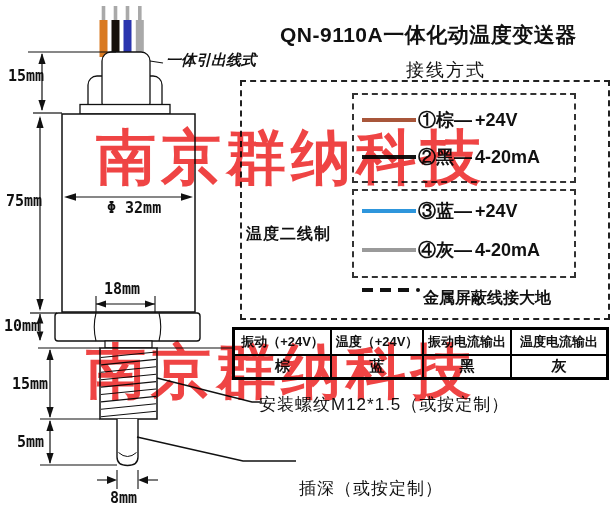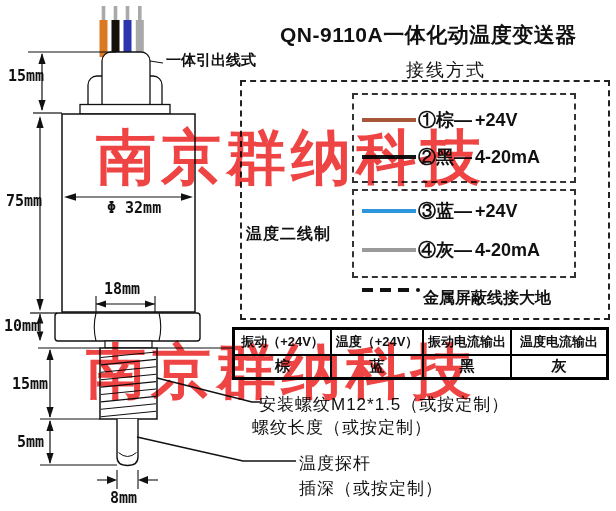--- a/index.html
+++ b/index.html
@@ -4,21 +4,21 @@
 <style>
   html,body{margin:0;padding:0;background:#fff;}
   .page{
     position:relative;width:616px;height:511px;background:#fff;overflow:hidden;
     font-family:"Liberation Sans",sans-serif;color:#111;
   }
   .abs{position:absolute;}
   
   .title1{left:280px;top:21px;width:332px;text-align:left;font-size:21px;font-weight:700;letter-spacing:.5px;}
   .title2{left:280px;top:58px;width:332px;text-align:center;font-size:18px;font-weight:400;letter-spacing:2px;}
-  .lead-label{left:166px;top:51px;font-size:15px;font-weight:700;}
+  .lead-label{left:166px;top:51px;font-size:15px;font-weight:700;font-style:italic;}
   
   .outer-box{left:240px;top:80px;width:366px;height:236px;border:2px dashed #222;}
   .inner-box{border:2px dashed #333;}
   .ib1{left:352px;top:93px;width:220px;height:86px;}
   .ib2{left:352px;top:189px;width:220px;height:85px;}
   .grp{font-size:16px;font-weight:700;letter-spacing:1px;}
   .g1{left:246px;top:134px;}
   .g2{left:246px;top:224px;}
   .wrow{display:flex;align-items:center;height:22px;font-size:18px;font-weight:700;}
   .r1{left:362px;top:109px;justify-content:flex-end;} .r2{left:362px;top:146px;}
@@ -213,20 +213,18 @@
     <div class="tcell thead">温度（+24V）</div>
     <div class="tcell thead">振动电流输出</div>
     <div class="tcell thead">温度电流输出</div>
     <div class="tcell tval">棕</div>
     <div class="tcell tval">蓝</div>
     <div class="tcell tval">黑</div>
     <div class="tcell tval">灰</div>
   </div>
 
   <div class="abs ann ann1">安装螺纹M12*1.5（或按定制）</div>
-  <div class="abs ann ann2">螺纹长度（或按定制）</div>
-  <div class="abs ann ann3">温度探杆</div>
   <div class="abs ann ann4">插深（或按定制）</div>
 
   <div class="wm wm1">南京群纳科技</div>
   <div class="wm wm2">南京群纳科技</div>
 
 </div>
 
 </body></html>

